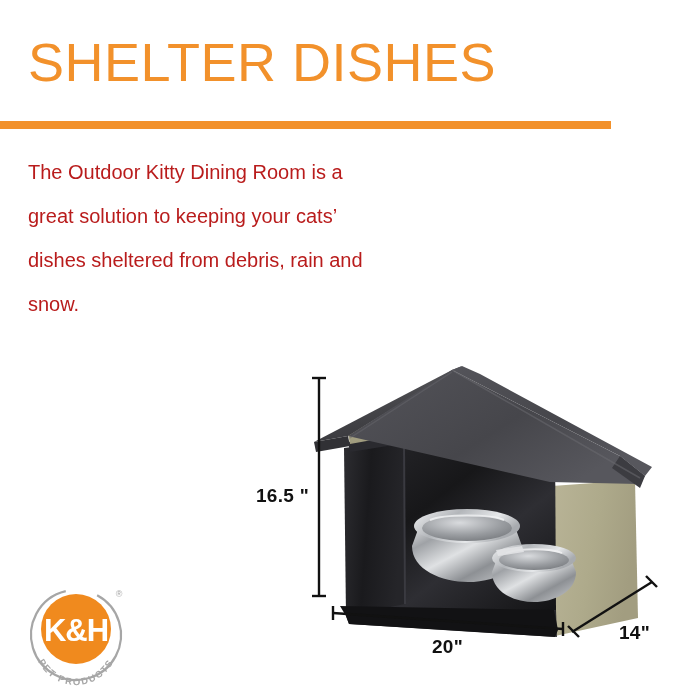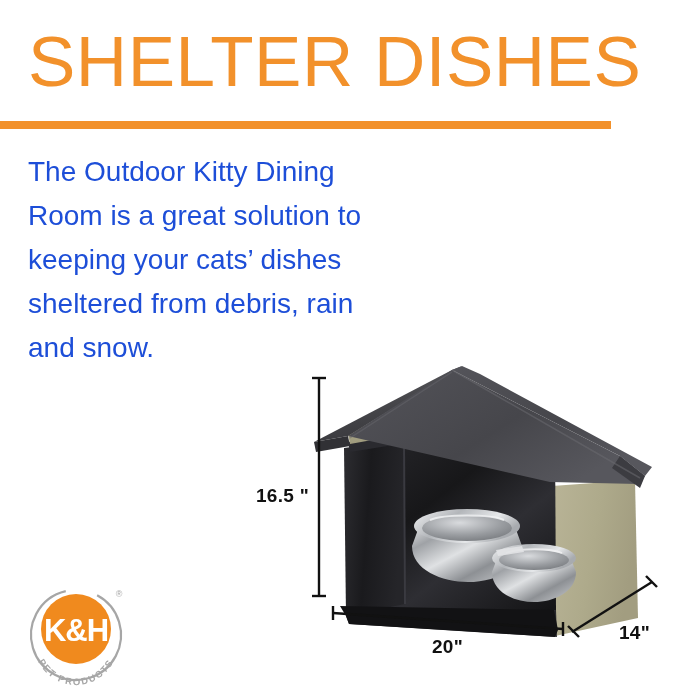--- a/index.html
+++ b/index.html
@@ -16,21 +16,21 @@
     height: 700px;
     background: #ffffff;
     overflow: hidden;
   }
 
   
   #page-title {
     position: absolute;
     left: 28px;
     top: 32px;
-    font-size: 71px;
+    font-size: 54px;
     line-height: 60px;
     letter-spacing: 0.5px;
     color: #F2912B;
     font-weight: 400;
     white-space: nowrap;
   }
   #title-rule {
     position: absolute;
     left: 0;
     top: 121px;
@@ -38,23 +38,23 @@
     height: 8px;
     background: #F2912B;
   }
 
   
   #body-copy {
     position: absolute;
     left: 28px;
     top: 150px;
     width: 350px;
-    font-size: 28px;
+    font-size: 20px;
     line-height: 44px;
-    color: #1d4ed8;
+    color: #b91c1c;
     font-weight: 400;
   }
 
   
   #product-figure {
     position: absolute;
     left: 300px;
     top: 360px;
     width: 400px;
     height: 310px;

